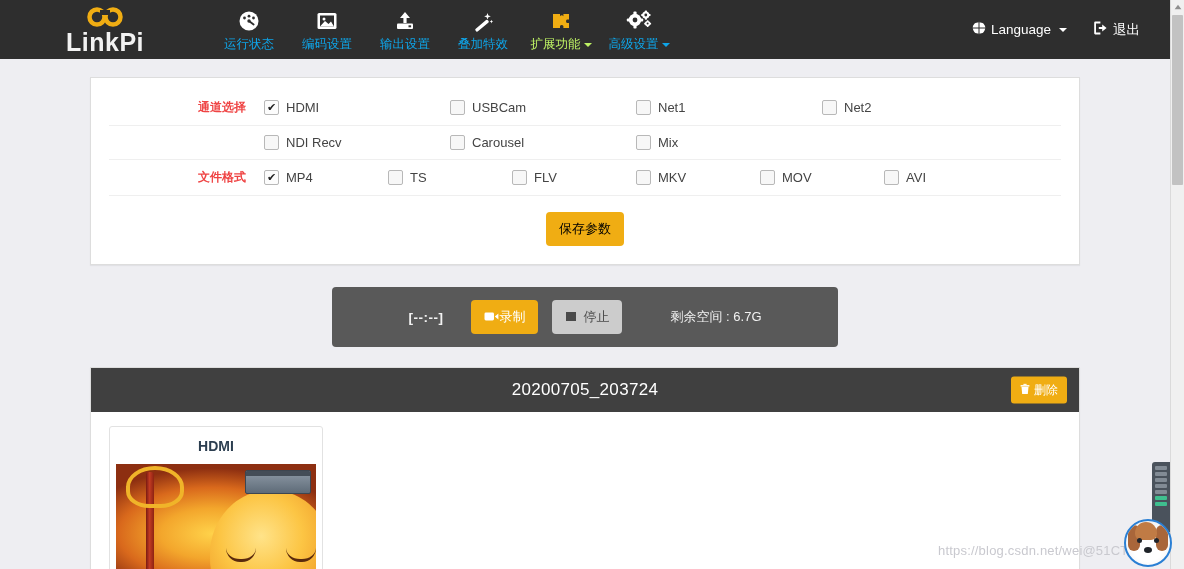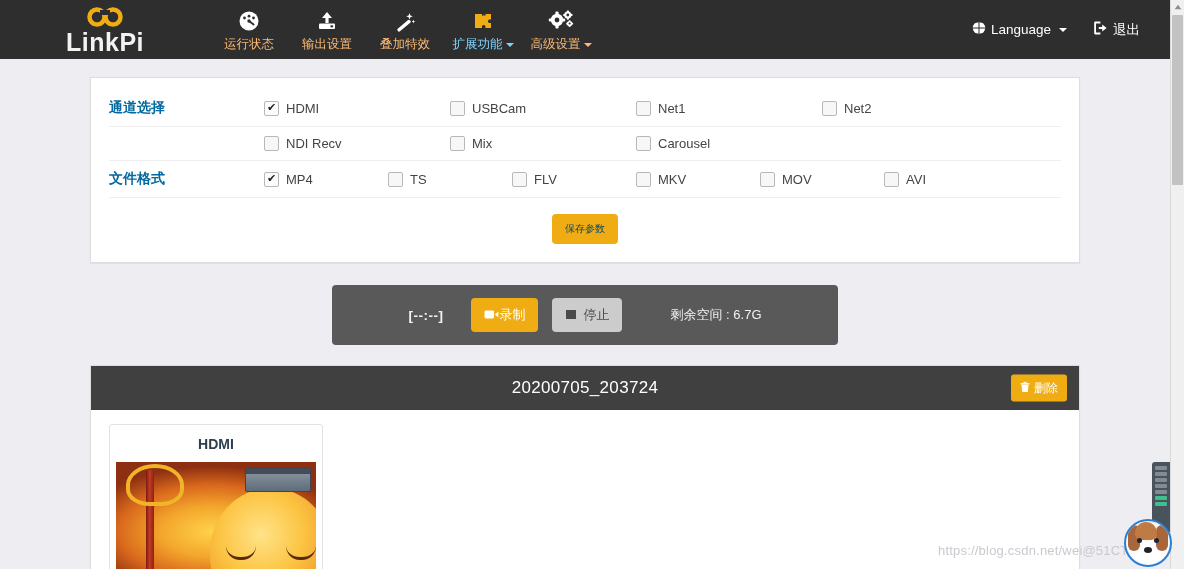--- a/index.html
+++ b/index.html
@@ -55,36 +55,36 @@
     gap: 0px;
     padding-top: 5px;
   }
   .nav-item {
     width: 78px;
     display: flex;
     flex-direction: column;
     align-items: center;
     justify-content: flex-start;
     gap: 3px;
-    color: #fdba74;
+    color: #0ea5e9;
     text-decoration: none;
     cursor: pointer;
     padding-top: 4px;
   }
   .nav-item .nav-icon {
     height: 24px;
     display: flex;
     align-items: center;
     justify-content: center;
   }
   .nav-item .nav-label {
     font-size: 12.5px;
     white-space: nowrap;
   }
-  .nav-item.active { color: #7dd3fc; }
+  .nav-item.active { color: #bef264; }
   .caret {
     display: inline-block;
     width: 0; height: 0;
     border-left: 4px solid transparent;
     border-right: 4px solid transparent;
     border-top: 4px solid currentColor;
     margin-left: 3px;
     vertical-align: middle;
   }
 
@@ -152,24 +152,25 @@
   .panel-body { padding: 12px 18px 18px 18px; }
 
   .form-row {
     display: flex;
     align-items: center;
     border-bottom: 1px solid #efefef;
     padding: 9px 0;
   }
   .row-label {
     width: 155px;
+    text-align: right;
     padding-right: 18px;
     font-weight: bold;
-    color: #0369a1;
-    font-size: 14px;
+    color: #ef4444;
+    font-size: 12px;
     box-sizing: border-box;
     flex: 0 0 auto;
   }
   .checks { display: flex; flex: 1 1 auto; }
   .check {
     display: flex;
     align-items: center;
     gap: 7px;
     cursor: pointer;
     font-size: 13px;
@@ -195,25 +196,25 @@
     margin-top: -1px;
   }
 
   .save-wrap {
     display: flex;
     justify-content: center;
     padding-top: 16px;
   }
   .btn-orange {
     background: #f0ad13;
-    color: #0c4a6e;
+    color: #000000;
     border: none;
     border-radius: 4px;
     padding: 8px 13px;
-    font-size: 10px;
+    font-size: 13px;
     cursor: pointer;
     font-family: inherit;
   }
 
   
   #record-bar {
     margin: 22px auto 0 auto;
     width: 506px;
     background: #595959;
     border-radius: 4px;
@@ -466,20 +467,31 @@
           <circle cx="7.5" cy="8" r="1.4" fill="#2e2e2e"></circle>
           <circle cx="12" cy="6.2" r="1.4" fill="#2e2e2e"></circle>
           <circle cx="16.5" cy="8" r="1.4" fill="#2e2e2e"></circle>
           <path d="M12 11 L16.6 14.4" stroke="#2e2e2e" stroke-width="1.9" stroke-linecap="round"></path>
           <circle cx="12" cy="11" r="1.7" fill="#2e2e2e"></circle>
         </svg>
       </span>
       <span class="nav-label">运行状态</span>
     </a>
 
+    <a class="nav-item">
+      <span class="nav-icon">
+        <svg width="24" height="22" viewBox="0 0 24 22">
+          <rect x="2.5" y="3" width="19" height="16" rx="1.6" fill="#fff"></rect>
+          <rect x="5" y="5.5" width="14" height="11" fill="#2e2e2e"></rect>
+          <circle cx="9" cy="9" r="1.5" fill="#fff"></circle>
+          <path d="M5 16.5 L10 11 L13.5 14 L16 11.5 L19 16.5 Z" fill="#fff"></path>
+        </svg>
+      </span>
+      <span class="nav-label">编码设置</span>
+    </a>
 
     <a class="nav-item">
       <span class="nav-icon">
         <svg width="24" height="22" viewBox="0 0 24 22">
           <path d="M12 2 L17 8 L13.6 8 L13.6 13 L10.4 13 L10.4 8 L7 8 Z" fill="#fff"></path>
           <rect x="4" y="13.5" width="16" height="5.5" rx="1" fill="#fff"></rect>
           <rect x="15.5" y="15.3" width="2.6" height="2" fill="#2e2e2e"></rect>
         </svg>
       </span>
       <span class="nav-label">输出设置</span>
@@ -599,25 +611,25 @@
 
       <div class="form-row">
         <div class="row-label"></div>
         <div class="checks cols4">
           <label class="check">
             <span class="box"></span>
             <span>NDI Recv</span>
           </label>
           <label class="check">
             <span class="box"></span>
+            <span>Carousel</span>
+          </label>
+          <label class="check">
+            <span class="box"></span>
             <span>Mix</span>
-          </label>
-          <label class="check">
-            <span class="box"></span>
-            <span>Carousel</span>
           </label>
         </div>
       </div>
 
       <div class="form-row">
         <div class="row-label">文件格式</div>
         <div class="checks cols6">
           <label class="check">
             <span class="box checked">
                 <span class="tick">✔</span>

